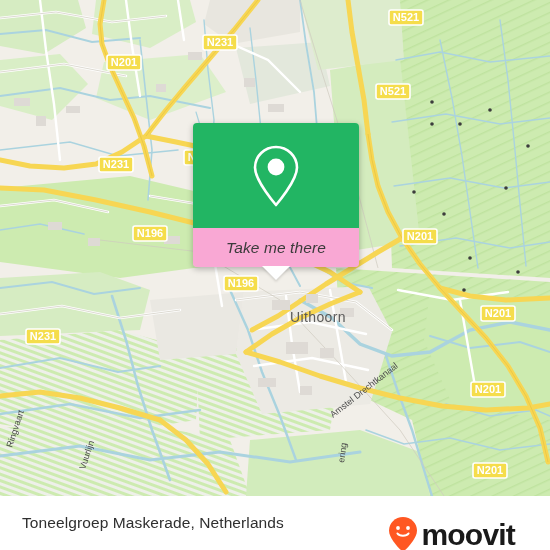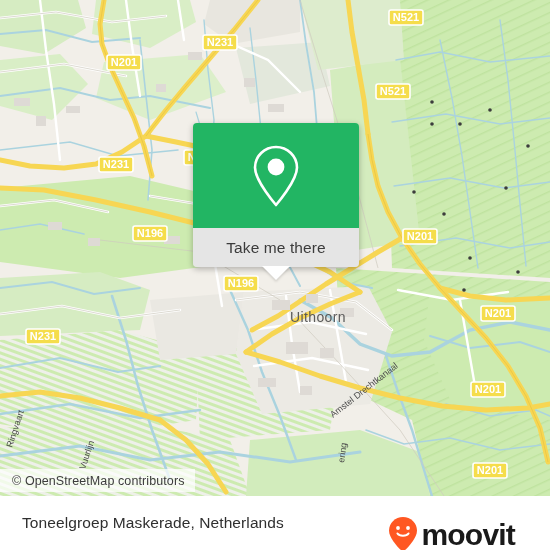--- a/index.html
+++ b/index.html
@@ -59,26 +59,27 @@
   #popup-green {
     height: 105px;
     background: #22b563;
     border-radius: 4px 4px 0 0;
     display: flex;
     align-items: center;
     justify-content: center;
   }
   #popup-white {
     height: 39px;
-    background: #e5e5e5;
+    background: #f9a8d4;
     border-radius: 0 0 4px 4px;
     display: flex;
     align-items: center;
     justify-content: center;
     position: relative;
+    font-style: italic;
   }
   #popup-label {
     font-size: 15.5px;
     color: #3b3b3b;
     letter-spacing: 0.1px;
   }
   #popup-tail {
     position: absolute;
     left: 50%;
     margin-left: -14px;
@@ -378,23 +379,20 @@
             <rect x="471" y="382" width="34" height="15" rx="2" fill="#f5dd4b" stroke="#ffffff" stroke-width="1.6"></rect>
             <text x="488" y="393" class="shield-txt">N201</text>
           </g>
           <g>
             <rect x="473" y="463" width="34" height="15" rx="2" fill="#f5dd4b" stroke="#ffffff" stroke-width="1.6"></rect>
             <text x="490" y="474" class="shield-txt">N201</text>
           </g>
         </g>
     </svg>
 
-    <div id="attribution">
-      <span>© OpenStreetMap contributors</span>
-    </div>
   </div>
 
   <div id="popup">
     <div id="popup-green">
       <svg width="56" height="66" viewBox="0 0 56 66">
         <path d="M28 4 C16.5 4 7 13.2 7 24.6 C7 38 28 62 28 62 C28 62 49 38 49 24.6 C49 13.2 39.5 4 28 4 Z" fill="none" stroke="#ffffff" stroke-width="2.6" stroke-linejoin="round"></path>
         <circle cx="28" cy="24" r="8.4" fill="#ffffff"></circle>
       </svg>
     </div>
     <div id="popup-white">

